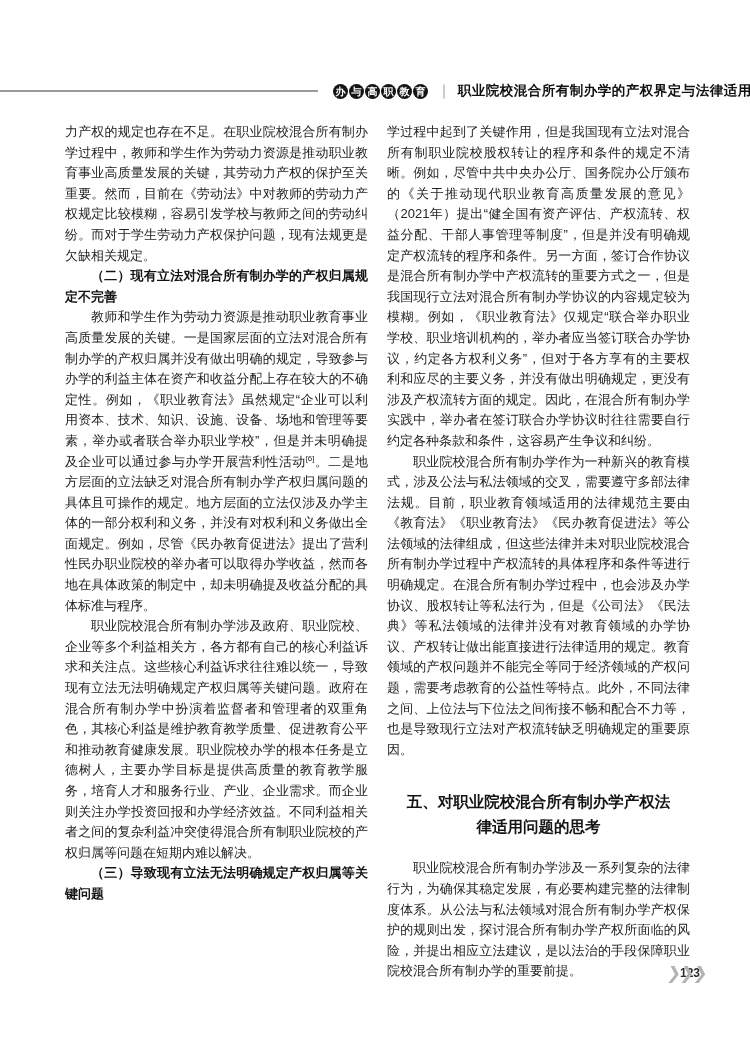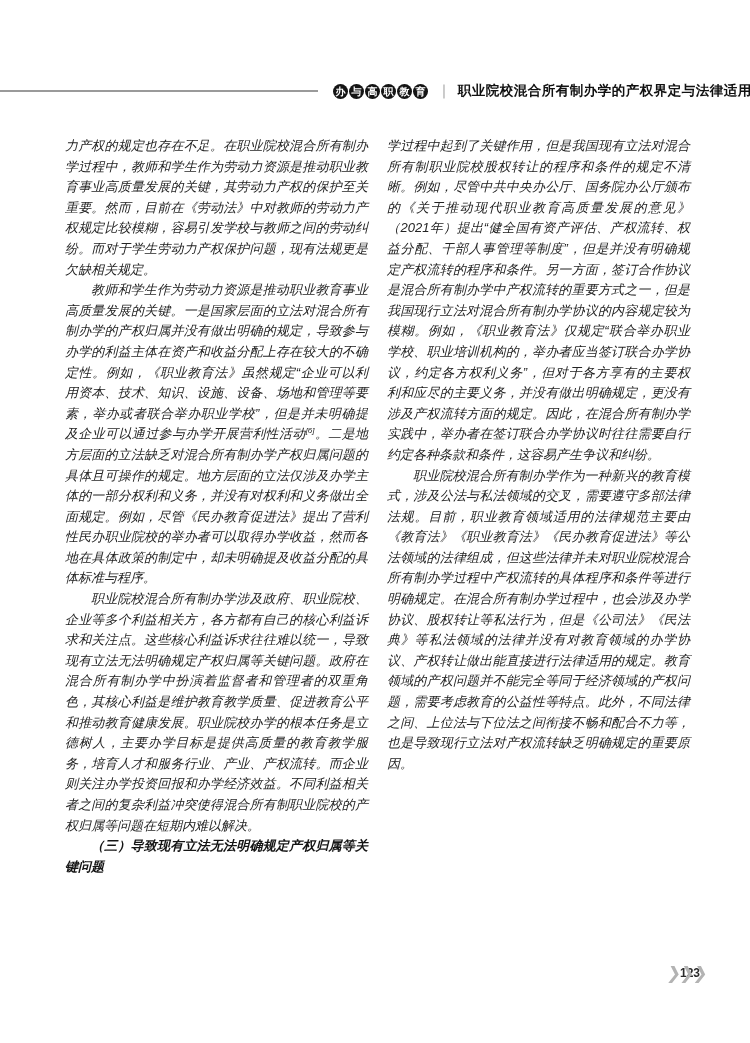--- a/index.html
+++ b/index.html
@@ -10,21 +10,21 @@
   .header{position:absolute;top:82px;left:0;width:690px;display:flex;align-items:center;}
   .header-rule{width:318px;height:2px;background:#9a9a9a;flex:none;}
   .header-right{display:flex;align-items:center;margin-left:15px;white-space:nowrap;}
   .badge{display:flex;align-items:center;gap:1px;}
   .badge-char{display:inline-flex;width:15px;height:15px;border-radius:50%;background:#141414;color:#ffffff;
     font-size:10px;line-height:15px;align-items:center;justify-content:center;font-weight:bold;}
   .header-sep{color:#8c8c8c;margin:0 7px 0 9px;font-size:14px;font-weight:200;}
   .header-title{font-size:13.5px;font-weight:bold;color:#111;letter-spacing:.5px;}
 
   
-  .columns{position:absolute;top:136px;left:65px;width:625px;display:flex;gap:19px;font-style:italic;}
+  .columns{position:absolute;top:122px;left:65px;width:625px;display:flex;gap:19px;}
   .col{width:303px;font-size:13px;line-height:20.6px;text-align:justify;color:#232323;}
   .col p{margin:0;text-indent:2em;}
   .col p.cont{text-indent:0;}
   .subhead{font-weight:bold;color:#141414;}
   sup.ref{font-size:8px;line-height:0;vertical-align:super;}
 
   
   .section-heading{margin:29px 0 19px 0;font-size:15.5px;font-weight:bold;line-height:25px;color:#141414;
     text-align:center;text-indent:0;}
   .section-heading .line{display:block;}
@@ -55,28 +55,34 @@
       </span>
       <span class="header-sep">｜</span>
       <span class="header-title">职业院校混合所有制办学的产权界定与法律适用</span>
     </div>
   </div>
 
   <div class="columns">
 
     <section class="col">
       <p class="cont">力产权的规定也存在不足。在职业院校混合所有制办学过程中，教师和学生作为劳动力资源是推动职业教育事业高质量发展的关键，其劳动力产权的保护至关重要。然而，目前在《劳动法》中对教师的劳动力产权规定比较模糊，容易引发学校与教师之间的劳动纠纷。而对于学生劳动力产权保护问题，现有法规更是欠缺相关规定。</p>
+      <p class="subhead">（二）现有立法对混合所有制办学的产权归属规定不完善</p>
       <p><span>教师和学生作为劳动力资源是推动职业教育事业高质量发展的关键。一是国家层面的立法对混合所有制办学的产权归属并没有做出明确的规定，导致参与办学的利益主体在资产和收益分配上存在较大的不确定性。例如，《职业教育法》虽然规定“企业可以利用资本、技术、知识、设施、设备、场地和管理等要素，举办或者联合举办职业学校”，但是并未明确提及企业可以通过参与办学开展营利性活动</span><sup class="ref">[6]</sup><span>。二是地方层面的立法缺乏对混合所有制办学产权归属问题的具体且可操作的规定。地方层面的立法仅涉及办学主体的一部分权利和义务，并没有对权利和义务做出全面规定。例如，尽管《民办教育促进法》提出了营利性民办职业院校的举办者可以取得办学收益，然而各地在具体政策的制定中，却未明确提及收益分配的具体标准与程序。</span></p>
-      <p>职业院校混合所有制办学涉及政府、职业院校、企业等多个利益相关方，各方都有自己的核心利益诉求和关注点。这些核心利益诉求往往难以统一，导致现有立法无法明确规定产权归属等关键问题。政府在混合所有制办学中扮演着监督者和管理者的双重角色，其核心利益是维护教育教学质量、促进教育公平和推动教育健康发展。职业院校办学的根本任务是立德树人，主要办学目标是提供高质量的教育教学服务，培育人才和服务行业、产业、产权流转。而企业则关注办学投资回报和办学经济效益。不同利益相关者之间的复杂利益冲突使得混合所有制职业院校的产权归属等问题在短期内难以解决。</p>
+      <p>职业院校混合所有制办学涉及政府、职业院校、企业等多个利益相关方，各方都有自己的核心利益诉求和关注点。这些核心利益诉求往往难以统一，导致现有立法无法明确规定产权归属等关键问题。政府在混合所有制办学中扮演着监督者和管理者的双重角色，其核心利益是维护教育教学质量、促进教育公平和推动教育健康发展。职业院校办学的根本任务是立德树人，主要办学目标是提供高质量的教育教学服务，培育人才和服务行业、产业、企业需求。而企业则关注办学投资回报和办学经济效益。不同利益相关者之间的复杂利益冲突使得混合所有制职业院校的产权归属等问题在短期内难以解决。</p>
       <p class="subhead">（三）导致现有立法无法明确规定产权归属等关键问题</p>
     </section>
 
     <section class="col">
       <p class="cont">学过程中起到了关键作用，但是我国现有立法对混合所有制职业院校股权转让的程序和条件的规定不清晰。例如，尽管中共中央办公厅、国务院办公厅颁布的《关于推动现代职业教育高质量发展的意见》（2021年）提出“健全国有资产评估、产权流转、权益分配、干部人事管理等制度”，但是并没有明确规定产权流转的程序和条件。另一方面，签订合作协议是混合所有制办学中产权流转的重要方式之一，但是我国现行立法对混合所有制办学协议的内容规定较为模糊。例如，《职业教育法》仅规定“联合举办职业学校、职业培训机构的，举办者应当签订联合办学协议，约定各方权利义务”，但对于各方享有的主要权利和应尽的主要义务，并没有做出明确规定，更没有涉及产权流转方面的规定。因此，在混合所有制办学实践中，举办者在签订联合办学协议时往往需要自行约定各种条款和条件，这容易产生争议和纠纷。</p>
       <p>职业院校混合所有制办学作为一种新兴的教育模式，涉及公法与私法领域的交叉，需要遵守多部法律法规。目前，职业教育领域适用的法律规范主要由《教育法》《职业教育法》《民办教育促进法》等公法领域的法律组成，但这些法律并未对职业院校混合所有制办学过程中产权流转的具体程序和条件等进行明确规定。在混合所有制办学过程中，也会涉及办学协议、股权转让等私法行为，但是《公司法》《民法典》等私法领域的法律并没有对教育领域的办学协议、产权转让做出能直接进行法律适用的规定。教育领域的产权问题并不能完全等同于经济领域的产权问题，需要考虑教育的公益性等特点。此外，不同法律之间、上位法与下位法之间衔接不畅和配合不力等，也是导致现行立法对产权流转缺乏明确规定的重要原因。</p>
+      <div class="section-heading">
+        <span class="line">五、对职业院校混合所有制办学产权法</span>
+        <span class="line">律适用问题的思考</span>
+      </div>
+      <p>职业院校混合所有制办学涉及一系列复杂的法律行为，为确保其稳定发展，有必要构建完整的法律制度体系。从公法与私法领域对混合所有制办学产权保护的规则出发，探讨混合所有制办学产权所面临的风险，并提出相应立法建议，是以法治的手段保障职业院校混合所有制办学的重要前提。</p>
     </section>
 
   </div>
 
   <div class="footer-pageno">123</div>
   <div class="footer-arrows">❯❯❯</div>
 
   <div class="watermark">
     <span class="brand">中国知网</span>
     <span class="url">https://www.cnki.net</span>

